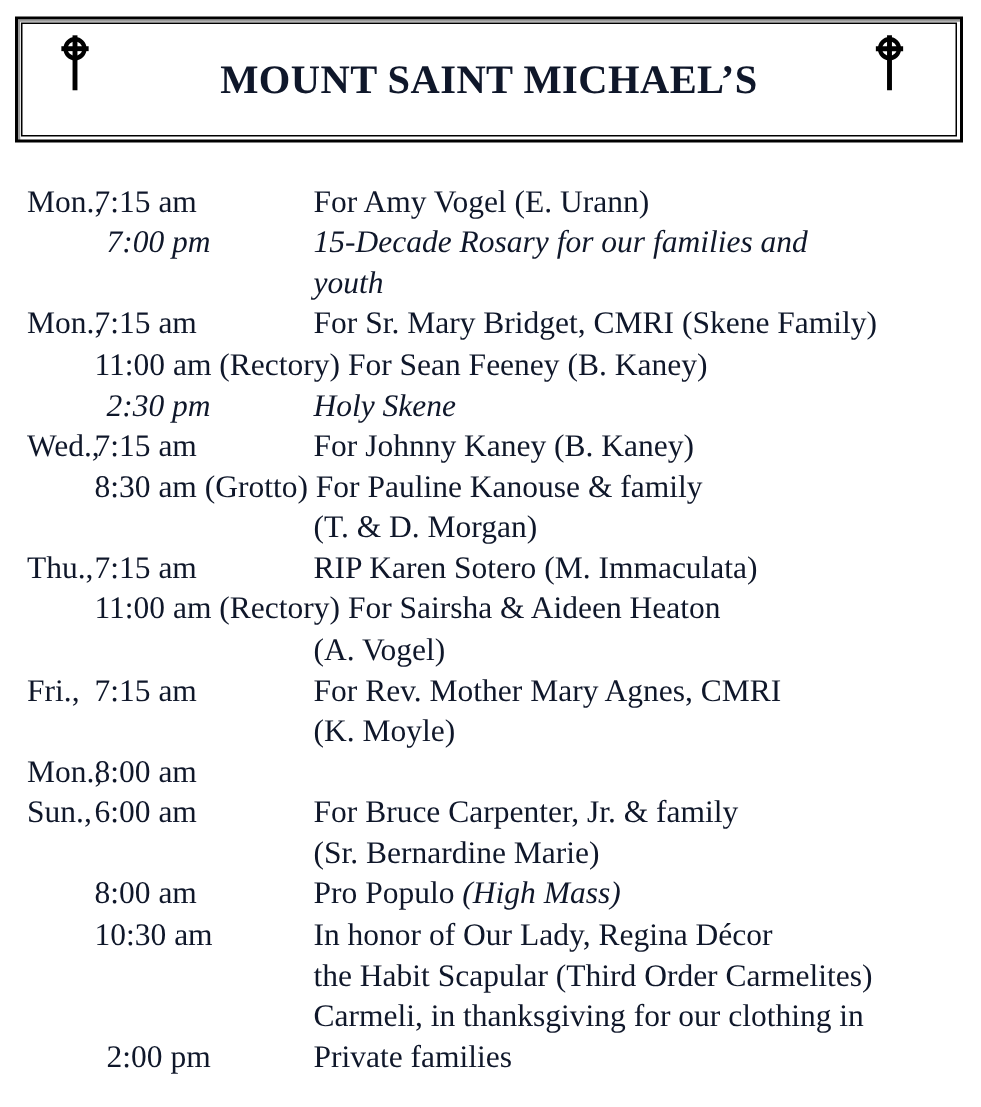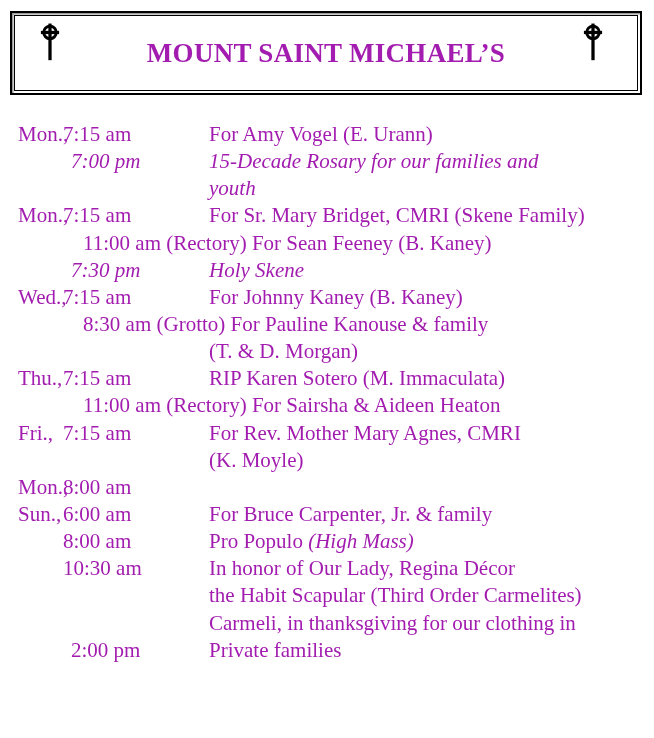--- a/index.html
+++ b/index.html
@@ -1,20 +1,20 @@
 <!DOCTYPE html>
 <html><head>
 <meta charset="utf-8">
 <style>
   html,body { margin:0; padding:0; }
   .page {
     position:relative;
     width:654px; height:738px;
     background:#ffffff;
-    color:#a21caf;
+    color:#0f172a;
     font-family:"Liberation Serif", "DejaVu Serif", serif;
     overflow:hidden;
   }
   
   .header-outer {
     position:absolute; left:10px; top:11px;
     width:632px; height:84px;
     border:2px solid #000;
     box-sizing:border-box;
     box-shadow: inset 1.5px 1.5px 0 #9a9a9a;
@@ -47,21 +47,21 @@
     height:27.15px;
     padding-left:18px;
     font-size:21px;
     line-height:27.15px;
     white-space:nowrap;
     box-sizing:border-box;
   }
   .c-day   { width:45px;  flex:none; }
   .c-time  { width:146px; flex:none; }
   .c-text  { flex:1; }
-  .c-merged{ flex:1;margin-left:20px; }
+  .c-merged{ flex:1; }
   .it      { font-style:italic; }
   .ind     { text-indent:8px; }
 </style>
 </head>
 <body>
 
 <div class="page">
 
   <div class="header-outer">
     <div class="header-inner">
@@ -109,21 +109,21 @@
         <span class="c-day">Mon.,</span>
         <span class="c-time">7:15 am</span>
         <span class="c-text">For Sr. Mary Bridget, CMRI (Skene Family)</span>
       </div>
       <div class="row">
         <span class="c-day"></span>
         <span class="c-merged">11:00 am (Rectory) For Sean Feeney (B. Kaney)</span>
       </div>
       <div class="row">
         <span class="c-day"></span>
-        <span class="c-time it ind">7:30 pm</span>
+        <span class="c-time it ind">2:30 pm</span>
         <span class="c-text it">Holy Skene</span>
       </div>
       <div class="row">
         <span class="c-day">Wed.,</span>
         <span class="c-time">7:15 am</span>
         <span class="c-text">For Johnny Kaney (B. Kaney)</span>
       </div>
       <div class="row">
         <span class="c-day"></span>
         <span class="c-merged">8:30 am (Grotto) For Pauline Kanouse &amp; family</span>
@@ -134,20 +134,25 @@
         <span class="c-text">(T. &amp; D. Morgan)</span>
       </div>
       <div class="row">
         <span class="c-day">Thu.,</span>
         <span class="c-time">7:15 am</span>
         <span class="c-text">RIP Karen Sotero (M. Immaculata)</span>
       </div>
       <div class="row">
         <span class="c-day"></span>
         <span class="c-merged">11:00 am (Rectory) For Sairsha &amp; Aideen Heaton</span>
+      </div>
+      <div class="row">
+        <span class="c-day"></span>
+        <span class="c-time"></span>
+        <span class="c-text">(A. Vogel)</span>
       </div>
       <div class="row">
         <span class="c-day">Fri.,</span>
         <span class="c-time">7:15 am</span>
         <span class="c-text">For Rev. Mother Mary Agnes, CMRI</span>
       </div>
       <div class="row">
         <span class="c-day"></span>
         <span class="c-time"></span>
         <span class="c-text">(K. Moyle)</span>
@@ -157,20 +162,25 @@
         <span class="c-time">8:00 am</span>
         <span class="c-text"></span>
       </div>
       <div class="row">
         <span class="c-day">Sun.,</span>
         <span class="c-time">6:00 am</span>
         <span class="c-text">For Bruce Carpenter, Jr. &amp; family</span>
       </div>
       <div class="row">
         <span class="c-day"></span>
+        <span class="c-time"></span>
+        <span class="c-text">(Sr. Bernardine Marie)</span>
+      </div>
+      <div class="row">
+        <span class="c-day"></span>
         <span class="c-time">8:00 am</span>
         <span class="c-text">Pro Populo <span class="it">(High Mass)</span></span>
       </div>
       <div class="row">
         <span class="c-day"></span>
         <span class="c-time">10:30 am</span>
         <span class="c-text">In honor of Our Lady, Regina Décor</span>
       </div>
       <div class="row">
         <span class="c-day"></span>

